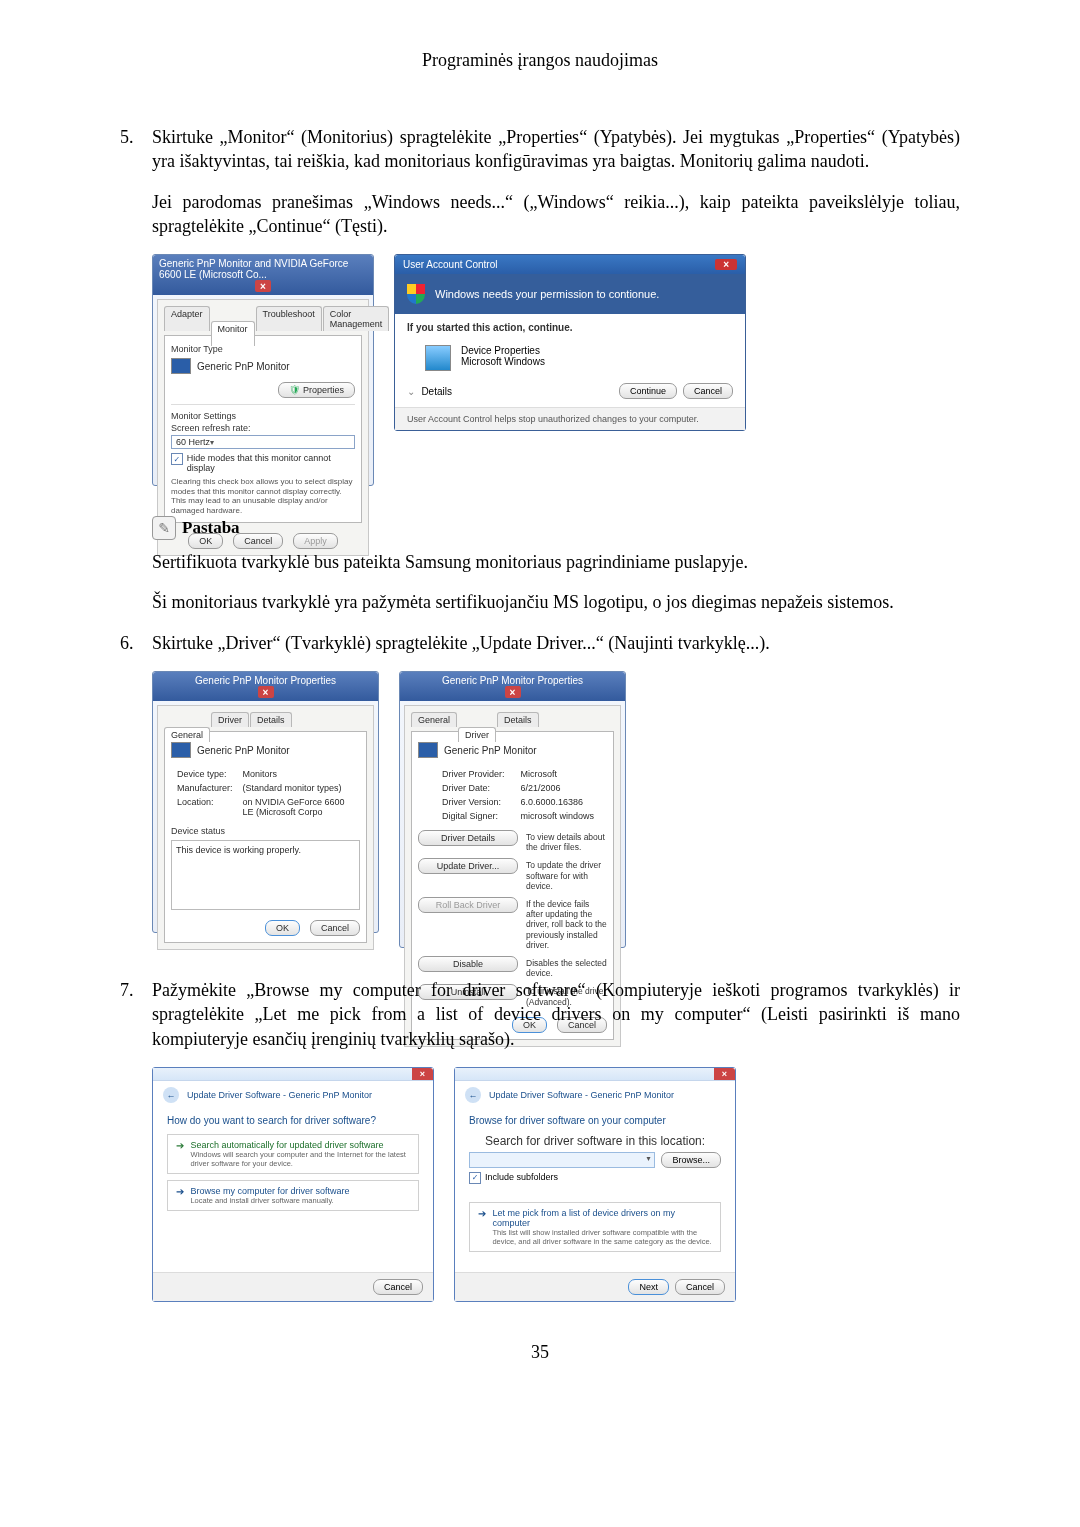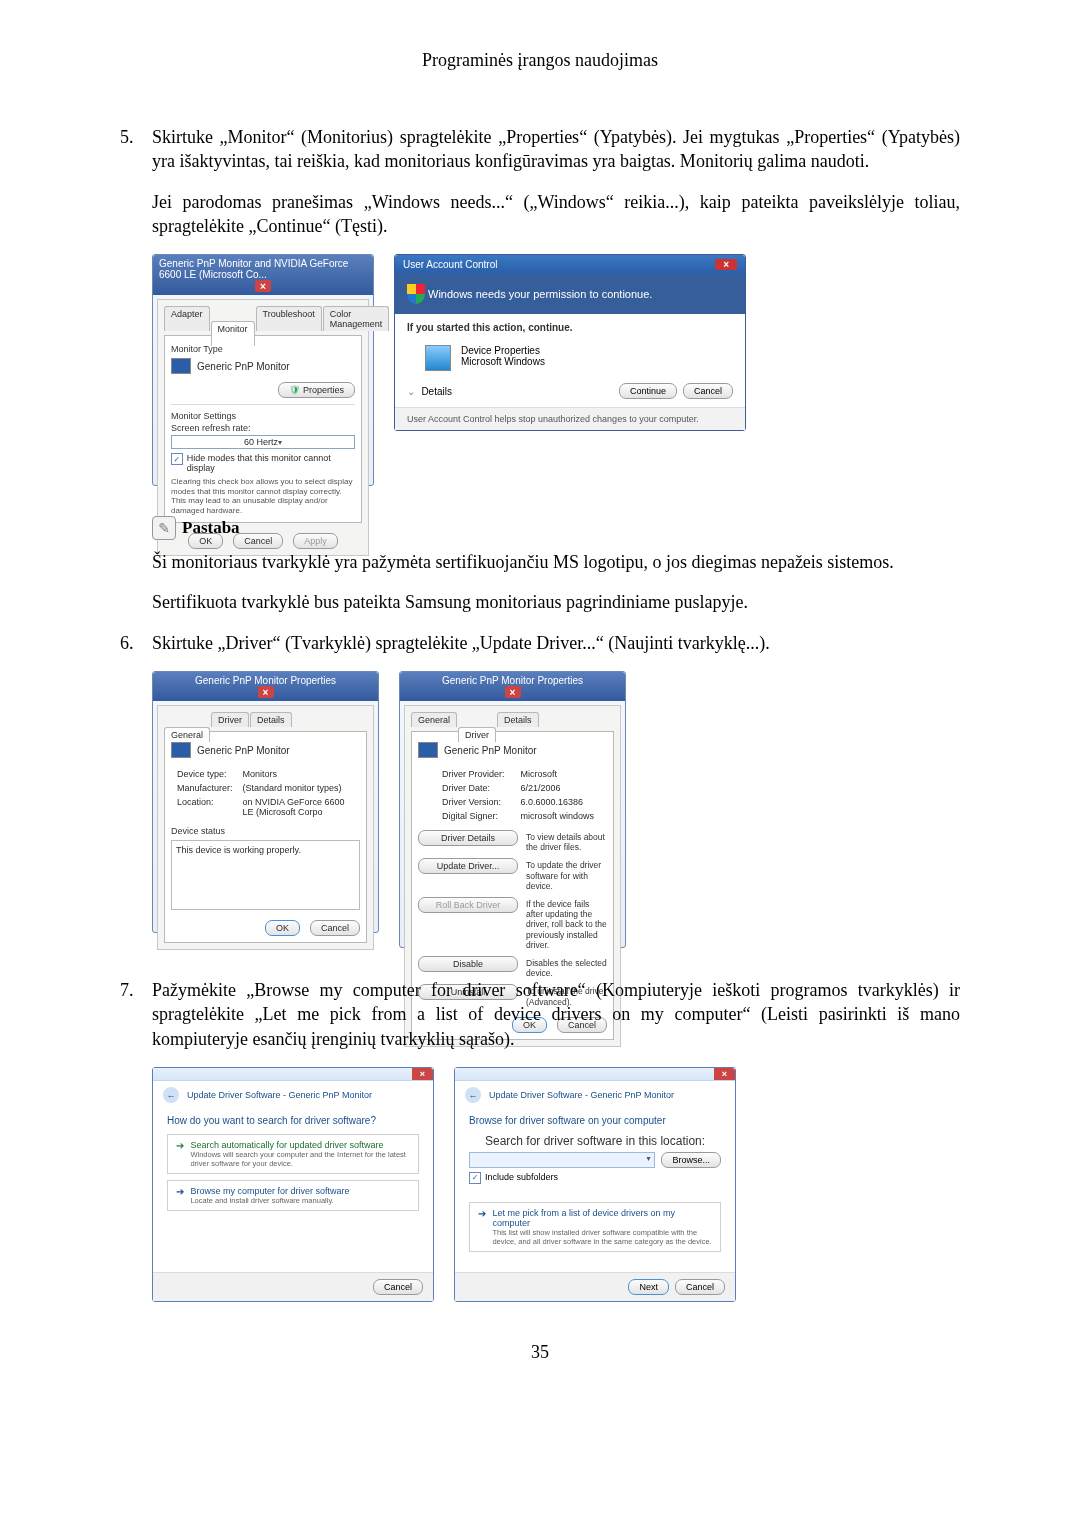--- a/index.html
+++ b/index.html
@@ -122,21 +122,21 @@
   }
   .btn.disabled { color:#9a9a9a; }
   .right { text-align:right; }
   .sel {
     border:1px solid #8aa3c8;
     background:#fff;
     padding:1px 4px;
     font-size:9px;
     width:100%;
     box-sizing:border-box;
-    display:flex;justify-content:center;align-items:center;
+    display:flex;justify-content:flex-start;align-items:center;
   }
   .sel::after { content:"▾"; font-size:8px; color:#555; }
   .chk { font-size:9px; display:flex; gap:4px; margin:4px 0; }
   .chk .box { width:10px;height:10px;border:1px solid #6a88b5;display:flex;align-items:center;justify-content:center;font-size:8px;color:#2a5ea8;}
   .note { font-size:8px; color:#555; line-height:1.2; }
   .dlg-buttons { display:flex; justify-content:center; gap:10px; margin-top:auto; padding-top:10px;}
   
   .uac {
     width: 350px;
     font-family:"Segoe UI", Tahoma, sans-serif;
@@ -153,21 +153,21 @@
     padding:4px 8px;
     display:flex;justify-content:space-between;
     border-radius:3px 3px 0 0;
     font-size:10px;
   }
   .uac .uac-close { background:#c33; color:#fff; padding:0 8px; border-radius:2px; font-weight:bold;}
   .uac .banner {
     background:#355e9b;
     color:#fff;
     padding:10px 12px;
-    display:flex;align-items:center;gap:3px;
+    display:flex;align-items:center;gap:10px;
     font-size:11px;
   }
   .shield { width:18px;height:20px; background:conic-gradient(#e23 0 25%, #2a5 0 50%, #27c 0 75%, #fc2 0); border-radius:0 0 50% 50%; }
   .uac .sub { padding:8px 12px; color:#333; font-weight:bold; font-size:10px;}
   .uac .prog { display:flex; gap:10px; padding:4px 30px; align-items:flex-start;}
   .uac .prog .ic { width:24px;height:24px;background:linear-gradient(#8cf,#28c);border:1px solid #888;}
   .uac .details-row { display:flex; justify-content:space-between; align-items:center; padding:8px 12px;}
   .uac .foot { border-top:1px solid #ddd; background:#f2f2f2; color:#555; font-size:9px; padding:6px 12px;}
   
   .note-head { display:flex; align-items:center; gap:6px; margin:20px 0 10px 32px; }
@@ -297,22 +297,22 @@
         </div>
       </div>
       <div class="foot">User Account Control helps stop unauthorized changes to your computer.</div>
     </div>
   </div>
 
   <div class="note-head">
     <div class="icon">✎</div>
     <div class="lbl">Pastaba</div>
   </div>
+  <div class="indent-block">Sertifikuota tvarkyklė bus pateikta Samsung monitoriaus pagrindiniame puslapyje.</div>
   <div class="indent-block">Ši monitoriaus tvarkyklė yra pažymėta sertifikuojančiu MS logotipu, o jos diegimas nepažeis sistemos.</div>
-  <div class="indent-block">Sertifikuota tvarkyklė bus pateikta Samsung monitoriaus pagrindiniame puslapyje.</div>
 
   <div class="step">
     <div class="num">6.</div>
     <div class="body">Skirtuke „Driver“ (Tvarkyklė) spragtelėkite „Update Driver...“ (Naujinti tvarkyklę...).</div>
   </div>
 
   <div class="screens-row">
 
     <div class="win" style="width:225px;height:260px;">
       <div class="titlebar">

